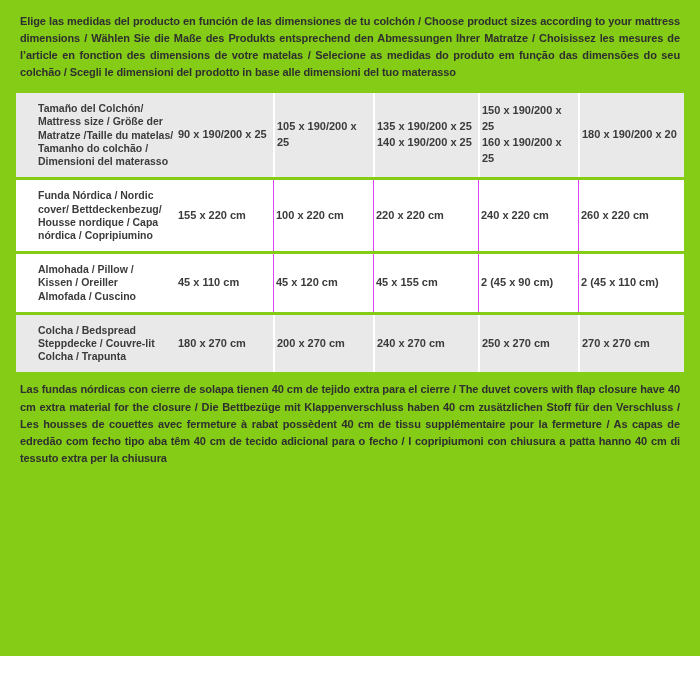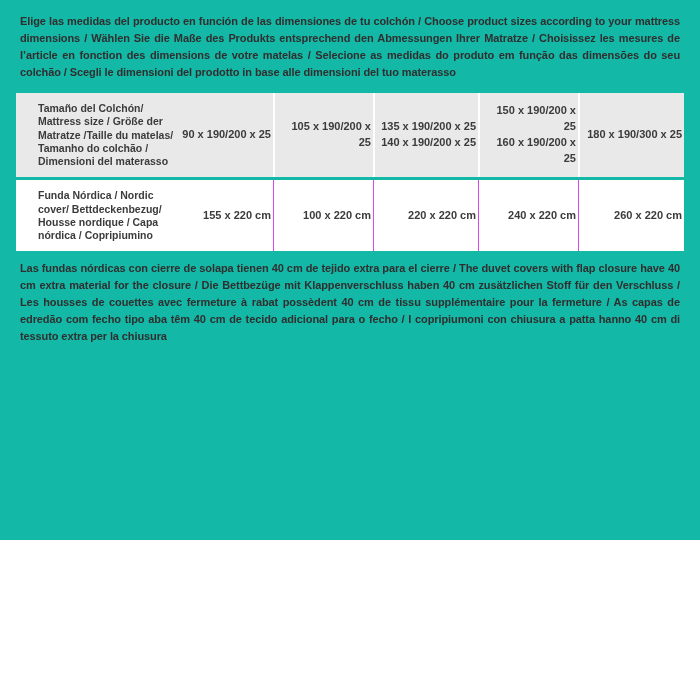--- a/index.html
+++ b/index.html
@@ -2,24 +2,24 @@
 <html><head>
 <meta charset="utf-8">
 <style>
   html, body {
     margin: 0;
     padding: 0;
     background: #ffffff;
   }
   .page {
     width: 700px;
-    height: 540px;
+    height: 656px;
     box-sizing: border-box;
     padding: 13px 16px 2px 16px;
-    background: #14b8a6;
+    background: #84cc16;
     font-family: "Liberation Sans", sans-serif;
     overflow: hidden;
   }
   .note {
     margin: 0;
     padding: 0 4px;
     font-size: 11px;
     font-weight: bold;
     line-height: 1.55;
     color: #2f2f2f;
@@ -48,21 +48,21 @@
   }
   td.lbl {
     font-size: 10.5px;
     line-height: 1.26;
     text-align: left;
     padding: 9px 2px 9px 22px;
   }
   td.val {
     font-size: 11px;
     line-height: 1.45;
-    text-align: right;
+    text-align: left;
     padding: 6px 2px;
   }
   tr.gray td { background: #e9e9e9; }
   tr.white td { background: #ffffff; }
   
   tr.gray td.sep { border-left: 2px solid #ffffff; }
   tr.white td.sep { border-left: 1px solid #d946ef; }
 </style>
 </head>
 <body>
@@ -86,31 +86,51 @@
 Mattress size / Größe der
 Matratze /Taille du matelas/
 Tamanho do colchão /
 Dimensioni del materasso</td>
         <td class="val">90 x 190/200 x 25</td>
         <td class="val sep">105 x 190/200 x 25</td>
         <td class="val sep">135 x 190/200 x 25
 140 x 190/200 x 25</td>
         <td class="val sep">150 x 190/200 x 25
 160 x 190/200 x 25</td>
-        <td class="val sep">180 x 190/300 x 25</td>
+        <td class="val sep">180 x 190/200 x 20</td>
       </tr>
       <tr class="white">
         <td class="lbl">Funda Nórdica /  Nordic
 cover/ Bettdeckenbezug/
 Housse nordique / Capa
 nórdica / Copripiumino</td>
         <td class="val">155 x 220 cm</td>
         <td class="val sep">100 x 220 cm</td>
         <td class="val sep">220 x 220 cm</td>
         <td class="val sep">240 x 220 cm</td>
         <td class="val sep">260 x 220 cm</td>
       </tr>
+      <tr class="white">
+        <td class="lbl">Almohada  / Pillow /
+Kissen / Oreiller
+Almofada / Cuscino</td>
+        <td class="val">45 x 110 cm</td>
+        <td class="val sep">45 x 120 cm</td>
+        <td class="val sep">45 x 155 cm</td>
+        <td class="val sep">2 (45 x 90 cm)</td>
+        <td class="val sep">2 (45 x 110 cm)</td>
+      </tr>
+      <tr class="gray">
+        <td class="lbl">Colcha / Bedspread
+Steppdecke / Couvre-lit
+Colcha / Trapunta</td>
+        <td class="val">180 x 270 cm</td>
+        <td class="val sep">200 x 270 cm</td>
+        <td class="val sep">240 x 270 cm</td>
+        <td class="val sep">250 x 270 cm</td>
+        <td class="val sep">270 x 270 cm</td>
+      </tr>
     </tbody>
   </table>
 
   <p class="note bottom">Las fundas nórdicas con cierre de solapa tienen 40 cm de tejido extra para el cierre  /  The duvet covers with flap closure have 40 cm extra material for the closure / Die Bettbezüge mit Klappenverschluss haben 40 cm zusätzlichen Stoff für den Verschluss / Les housses de couettes avec fermeture à rabat possèdent 40 cm de tissu supplémentaire pour la fermeture / As capas de edredão com fecho tipo aba têm 40 cm de tecido adicional para o fecho / I copripiumoni con chiusura a patta hanno 40 cm di tessuto extra per la chiusura</p>
 
 </div>
 
 </body></html>

